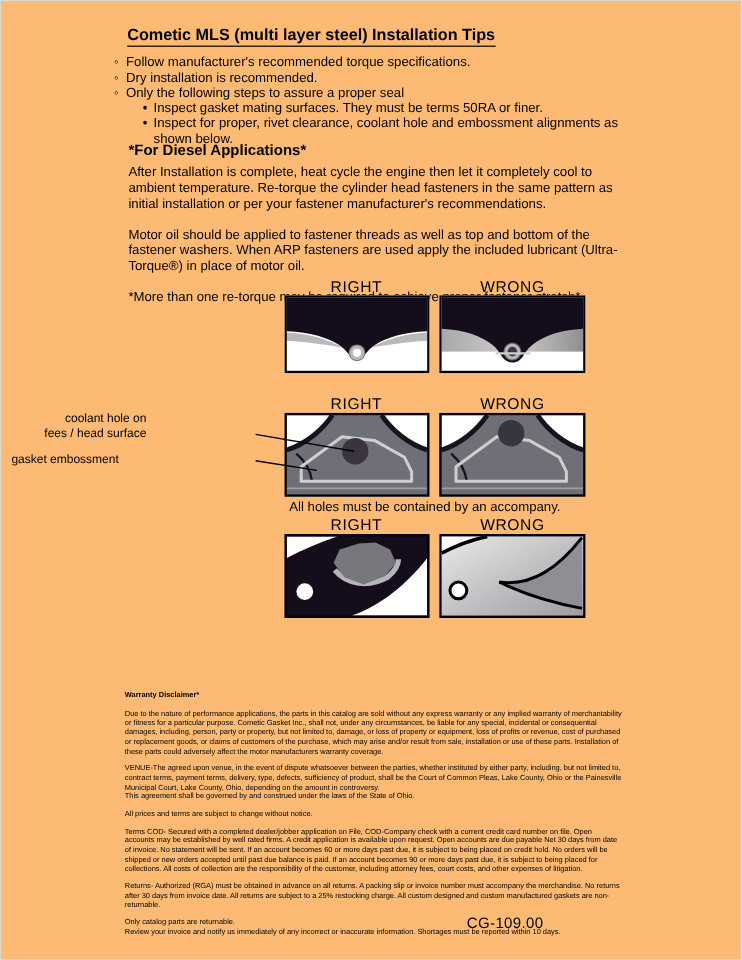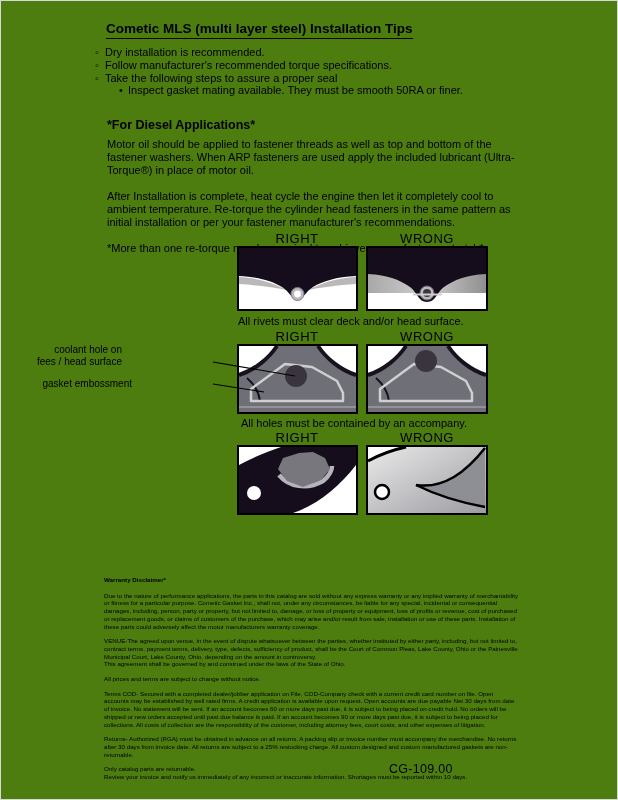--- a/index.html
+++ b/index.html
@@ -1,19 +1,19 @@
 <!DOCTYPE html>
 <html><head>
 <meta charset="utf-8">
 <style>
   html,body{margin:0;padding:0;background:#fff;}
   .page{
     position:relative;
     width:618px;height:800px;
-    background:#4d7c0f;
+    background:#fdba74;
     font-family:"Liberation Sans","DejaVu Sans",sans-serif;
     color:#000;
     overflow:hidden;
     box-sizing:border-box;
     border:1px solid #d8d8d8;
   }
   
   .title{
     position:absolute;left:105px;top:20px;
     font-size:13.5px;font-weight:bold;
@@ -55,32 +55,33 @@
   .pagenum{position:absolute;left:388px;top:761px;font-size:12.5px;letter-spacing:.3px;}
 </style>
 </head>
 <body>
 
 <div class="page">
 
   <div class="title">Cometic MLS (multi layer steel) Installation Tips</div>
 
   <div class="tips">
+    <div class="tip">Follow manufacturer's recommended torque specifications.</div>
     <div class="tip">Dry installation is recommended.</div>
-    <div class="tip">Follow manufacturer's recommended torque specifications.</div>
-    <div class="tip">Take the following steps to assure a proper seal</div>
+    <div class="tip">Only the following steps to assure a proper seal</div>
     <div class="subtips">
-      <div class="subtip">Inspect gasket mating available.  They must be smooth 50RA or finer.</div>
+      <div class="subtip">Inspect gasket mating surfaces.  They must be terms 50RA or finer.</div>
+      <div class="subtip">Inspect for proper, rivet clearance, coolant hole and embossment alignments as shown below.</div>
     </div>
   </div>
 
   <div class="diesel">
     <h2>*For Diesel Applications*</h2>
+    <p>After Installation is complete, heat cycle the engine then let it completely cool to ambient temperature. Re-torque the cylinder head fasteners in the same pattern as initial installation or per your fastener manufacturer's recommendations.</p>
     <p>Motor oil should be applied to fastener threads as well as top and bottom of the fastener washers. When ARP fasteners are used apply the included lubricant (Ultra-Torque®) in place of motor oil.</p>
-    <p>After Installation is complete, heat cycle the engine then let it completely cool to ambient temperature. Re-torque the cylinder head fasteners in the same pattern as initial installation or per your fastener manufacturer's recommendations.</p>
     <p class="note">*More than one re-torque may be required to achieve proper fastener stretch*</p>
   </div>
 
   <div class="figures">
 
     <div class="fig-label" style="left:235px;top:2px;">RIGHT</div>
     <div class="fig-label" style="left:365px;top:2px;">WRONG</div>
 
     <div class="fig-box" style="left:236px;top:17px;">
       <svg width="121" height="65" viewBox="0 0 121 65">
@@ -106,30 +107,29 @@
         <rect x="0" y="0" width="122" height="65" fill="#ffffff"></rect>
         <rect x="2" y="28" width="118" height="19" fill="url(#g1w)"></rect>
         <path d="M2,2 H120 V28 C100,29 88,34 78,41 C70,47 70,56 61,56 C52,56 52,47 44,41 C34,34 22,29 2,28 Z" fill="#150d1c"></path>
         <circle cx="61" cy="47" r="7" fill="#b9b9b9" stroke="#6d6575" stroke-width="1"></circle>
         <circle cx="61" cy="47" r="4" fill="#3c3542"></circle>
         <line x1="47" y1="48.5" x2="76" y2="48.5" stroke="#cfcfcf" stroke-width="2"></line>
         <rect x="1" y="1" width="120" height="63" fill="none" stroke="#000" stroke-width="2"></rect>
       </svg>
     </div>
 
-    <div class="caption" style="left:237px;top:86px;">All rivets must clear deck and/or head surface.</div>
 
     <div class="fig-label" style="left:235px;top:100px;">RIGHT</div>
     <div class="fig-label" style="left:365px;top:100px;">WRONG</div>
 
     <div class="ann" style="right:409px;top:115px;text-align:right;">
       <div>coolant hole on</div>
       <div>fees / head surface</div>
     </div>
-    <div class="ann" style="right:399px;top:149px;">
+    <div class="ann" style="right:432px;top:149px;">
       <div>gasket embossment</div>
     </div>
 
     <div class="fig-box" style="left:236px;top:115px;">
       <svg width="121" height="70" viewBox="0 0 121 70">
         <rect x="0" y="0" width="121" height="70" fill="#6f6f77"></rect>
         <path d="M2,2 L40,2 C32,14 18,26 2,31 Z" fill="#ffffff"></path>
         <path d="M119,2 L81,2 C89,14 103,26 119,31 Z" fill="#ffffff"></path>
         <path d="M40,2 C32,14 18,26 2,31" fill="none" stroke="#17121e" stroke-width="4"></path>
         <path d="M81,2 C89,14 103,26 119,31" fill="none" stroke="#17121e" stroke-width="4"></path>

